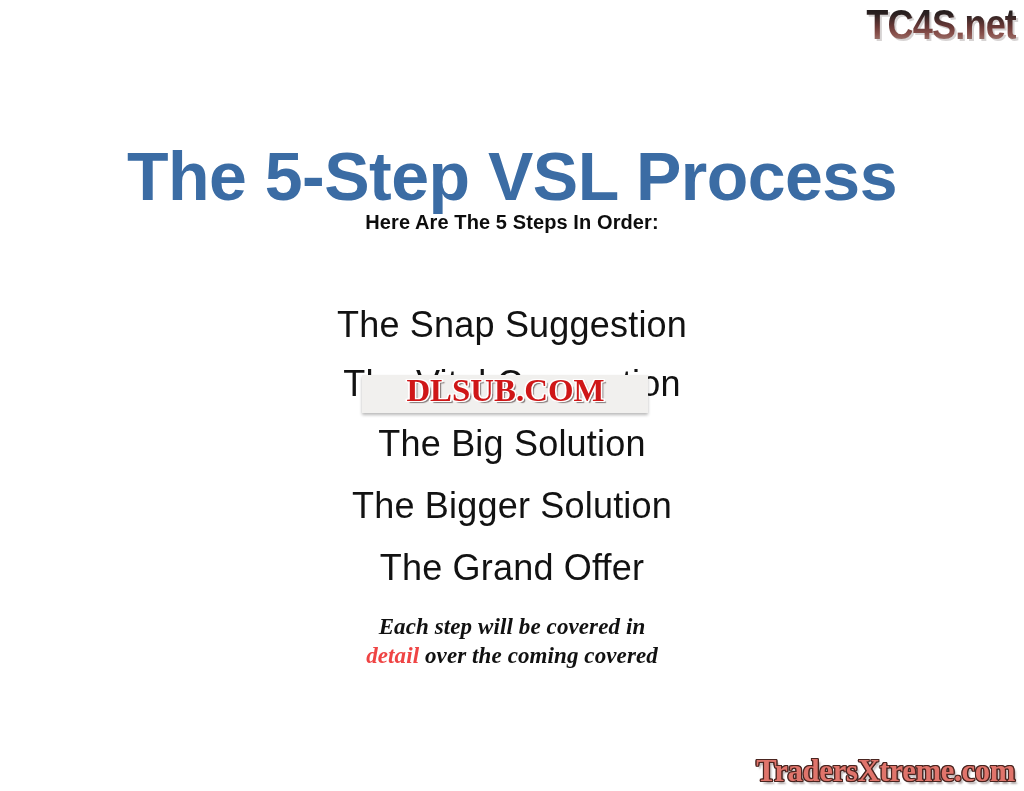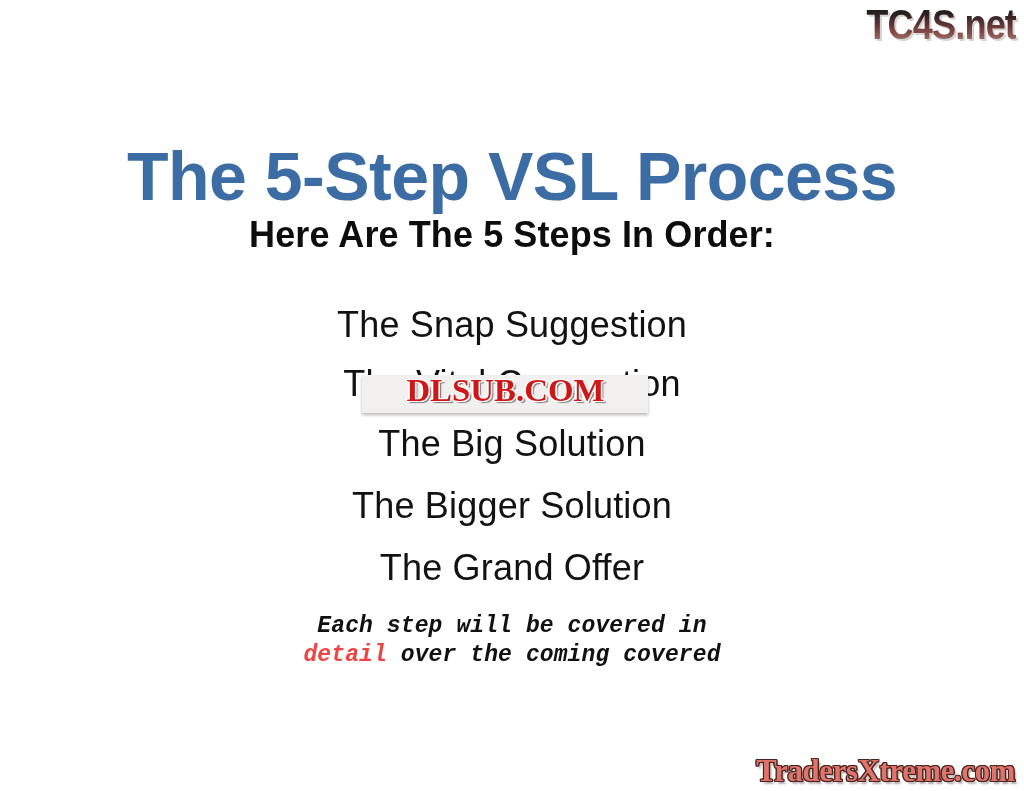--- a/index.html
+++ b/index.html
@@ -80,21 +80,21 @@
 
   
   .subtitle {
     position: absolute;
     top: 188px;
     left: 0;
     width: 1024px;
     text-align: center;
     font-family: "Liberation Sans", sans-serif;
     font-weight: bold;
-    font-size: 36px;
+    font-size: 20px;
     line-height: 34px;
     color: #0d0d0d;
     letter-spacing: 0.1px;
     white-space: nowrap;
   }
 
   
   .steps {
     position: absolute;
     top: 289px;
@@ -151,21 +151,21 @@
        2.4px  2.4px 1px rgba(40,20,20,0.55);
   }
 
   
   .footer-note {
     position: absolute;
     top: 612px;
     left: 0;
     width: 1024px;
     text-align: center;
-    font-family: Liberation Mono, monospace;
+    font-family: Liberation Serif, serif;
     font-weight: bold;
     font-style: italic;
     font-size: 23px;
     line-height: 29px;
     color: #111111;
     letter-spacing: 0.1px;
   }
   .footer-note .hl {
     color: #ef4444;
   }

